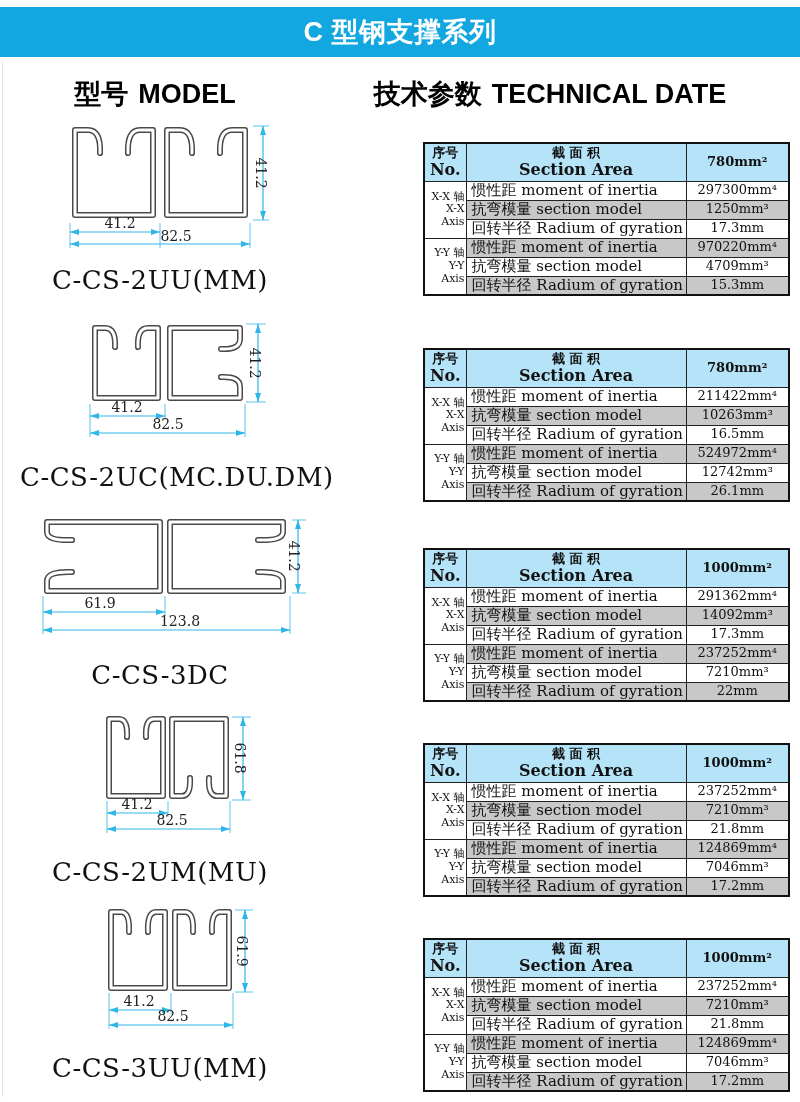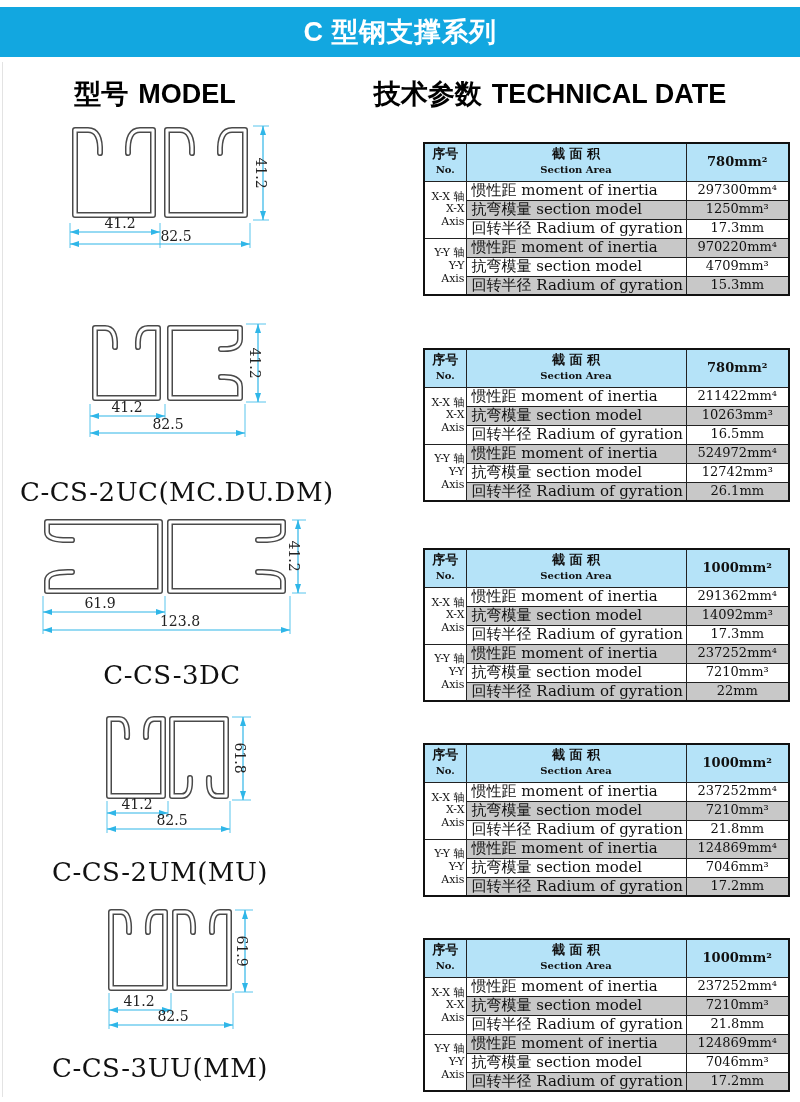--- a/index.html
+++ b/index.html
@@ -26,21 +26,21 @@
                font-size:26px;color:#111;letter-spacing:0.5px;white-space:nowrap;}
   
   .spec-table{position:absolute;left:423px;width:365px;}
   .spec-table table{border-collapse:collapse;width:365px;table-layout:fixed;
         font-family:"DejaVu Serif","Liberation Serif",serif;color:#111;}
   .spec-table td{border:1px solid #222;overflow:hidden;line-height:1.15;}
   .spec-table table{border:2px solid #111;}
   .spec-table tr{height:19px;}
   .spec-table tr.hd{height:38px;font-weight:bold;}
   .spec-table tr.hd td{background:#b5e3f8;text-align:center;font-size:13px;}
-  .spec-table tr.hd .en{font-size:10px;}
+  .spec-table tr.hd .en{font-size:16px;}
   .spec-table td.axis{text-align:right;font-size:11px;background:#fff;line-height:1.15;}
   .spec-table td.lbl{font-size:15px;padding:0 5px;white-space:nowrap;}
   .spec-table td.val{font-size:13px;text-align:center;white-space:nowrap;margin-left:8px;}
   .spec-table tr.g td:not(.axis){background:#c8c8c8;}
   
   .edge-line{position:absolute;left:2px;top:62px;width:1px;height:1035px;background:#e3e3e3;}
 </style>
 </head>
 <body>
 
@@ -77,20 +77,21 @@
     <line class="ext" x1="190" y1="105" x2="190" y2="130"></line>
     <line class="dim" x1="10" y1="114" x2="100" y2="114" marker-start="url(#ar1)" marker-end="url(#ar1)"></line>
     <line class="dim" x1="10" y1="126" x2="190" y2="126" marker-start="url(#ar1)" marker-end="url(#ar1)"></line>
     <line class="ext" x1="193" y1="8" x2="209" y2="8"></line>
     <line class="ext" x1="193" y1="102" x2="209" y2="102"></line>
     <line class="dim" x1="203" y1="8" x2="203" y2="102" marker-start="url(#ar1)" marker-end="url(#ar1)"></line>
     <text class="dimtext" x="60" y="110" text-anchor="middle">41.2</text>
     <text class="dimtext" x="116" y="123" text-anchor="middle">82.5</text>
     <text class="dimtext" transform="translate(196,55) rotate(90)" text-anchor="middle">41.2</text>
   </svg>
+  <div class="model-label" style="left:40px;top:265px;width:240px">C-CS-2UU(MM)</div>
 
   <svg class="fig" style="left:80px;top:316px" width="200" height="125" viewBox="0 0 200 125">
     <defs>
       <marker id="ar2" markerWidth="10" markerHeight="8" refX="9" refY="3" orient="auto-start-reverse" markerUnits="userSpaceOnUse">
         <path d="M0,0 L9,3 L0,6 Z" fill="#2fb6e8"></path>
       </marker>
     </defs>
     <g transform="translate(10,7)">
       <path class="profile-dark" d="M 25 24 Q 26 5 15 5 L 5 5 L 5 75 L 68 75 L 68 5 L 58 5 Q 47 5 48 24"></path>
       <path class="profile-light" d="M 25 24 Q 26 5 15 5 L 5 5 L 5 75 L 68 75 L 68 5 L 58 5 Q 47 5 48 24"></path>
@@ -104,21 +105,21 @@
     <line class="ext" x1="165" y1="88" x2="165" y2="121"></line>
     <line class="dim" x1="10" y1="100" x2="85" y2="100" marker-start="url(#ar2)" marker-end="url(#ar2)"></line>
     <line class="dim" x1="10" y1="117" x2="165" y2="117" marker-start="url(#ar2)" marker-end="url(#ar2)"></line>
     <line class="ext" x1="166" y1="8" x2="186" y2="8"></line>
     <line class="ext" x1="166" y1="86" x2="186" y2="86"></line>
     <line class="dim" x1="178" y1="8" x2="178" y2="86" marker-start="url(#ar2)" marker-end="url(#ar2)"></line>
     <text class="dimtext" x="47" y="96" text-anchor="middle">41.2</text>
     <text class="dimtext" x="88" y="113" text-anchor="middle">82.5</text>
     <text class="dimtext" transform="translate(170,47) rotate(90)" text-anchor="middle">41.2</text>
   </svg>
-  <div class="model-label" style="left:20px;top:477px;width:290px">C-CS-2UC(MC.DU.DM)</div>
+  <div class="model-label" style="left:20px;top:462px;width:290px">C-CS-2UC(MC.DU.DM)</div>
 
   <svg class="fig" style="left:30px;top:510px" width="290" height="128" viewBox="0 0 290 128">
     <defs>
       <marker id="ar3" markerWidth="10" markerHeight="8" refX="9" refY="3" orient="auto-start-reverse" markerUnits="userSpaceOnUse">
         <path d="M0,0 L9,3 L0,6 Z" fill="#2fb6e8"></path>
       </marker>
     </defs>
     <g transform="translate(10,8)">
       <path class="profile-dark" d="M 32 22 Q 7 23 7 14 L 7 4 L 120 4 L 120 73 L 7 73 L 7 63 Q 7 53 32 54"></path>
       <path class="profile-light" d="M 32 22 Q 7 23 7 14 L 7 4 L 120 4 L 120 73 L 7 73 L 7 63 Q 7 53 32 54"></path>
@@ -132,21 +133,21 @@
     <line class="ext" x1="260" y1="86" x2="260" y2="124"></line>
     <line class="dim" x1="13" y1="102" x2="135" y2="102" marker-start="url(#ar3)" marker-end="url(#ar3)"></line>
     <line class="dim" x1="13" y1="120" x2="260" y2="120" marker-start="url(#ar3)" marker-end="url(#ar3)"></line>
     <line class="ext" x1="262" y1="10" x2="276" y2="10"></line>
     <line class="ext" x1="262" y1="83" x2="276" y2="83"></line>
     <line class="dim" x1="268" y1="10" x2="268" y2="83" marker-start="url(#ar3)" marker-end="url(#ar3)"></line>
     <text class="dimtext" x="70" y="98" text-anchor="middle">61.9</text>
     <text class="dimtext" x="150" y="116" text-anchor="middle">123.8</text>
     <text class="dimtext" transform="translate(259,46) rotate(90)" text-anchor="middle">41.2</text>
   </svg>
-  <div class="model-label" style="left:72px;top:660px;width:200px">C-CS-3DC</div>
+  <div class="model-label" style="left:60px;top:660px;width:200px">C-CS-3DC</div>
 
   <svg class="fig" style="left:95px;top:708px" width="185" height="130" viewBox="0 0 185 130">
     <defs>
       <marker id="ar4" markerWidth="10" markerHeight="8" refX="9" refY="3" orient="auto-start-reverse" markerUnits="userSpaceOnUse">
         <path d="M0,0 L9,3 L0,6 Z" fill="#2fb6e8"></path>
       </marker>
     </defs>
     <g transform="translate(10,7)">
       <path class="profile-dark" d="M 22 22 Q 23 4 14 4 L 4 4 L 4 81 L 58 81 L 58 4 L 49 4 Q 40 4 41 22"></path>
       <path class="profile-light" d="M 22 22 Q 23 4 14 4 L 4 4 L 4 81 L 58 81 L 58 4 L 49 4 Q 40 4 41 22"></path>

